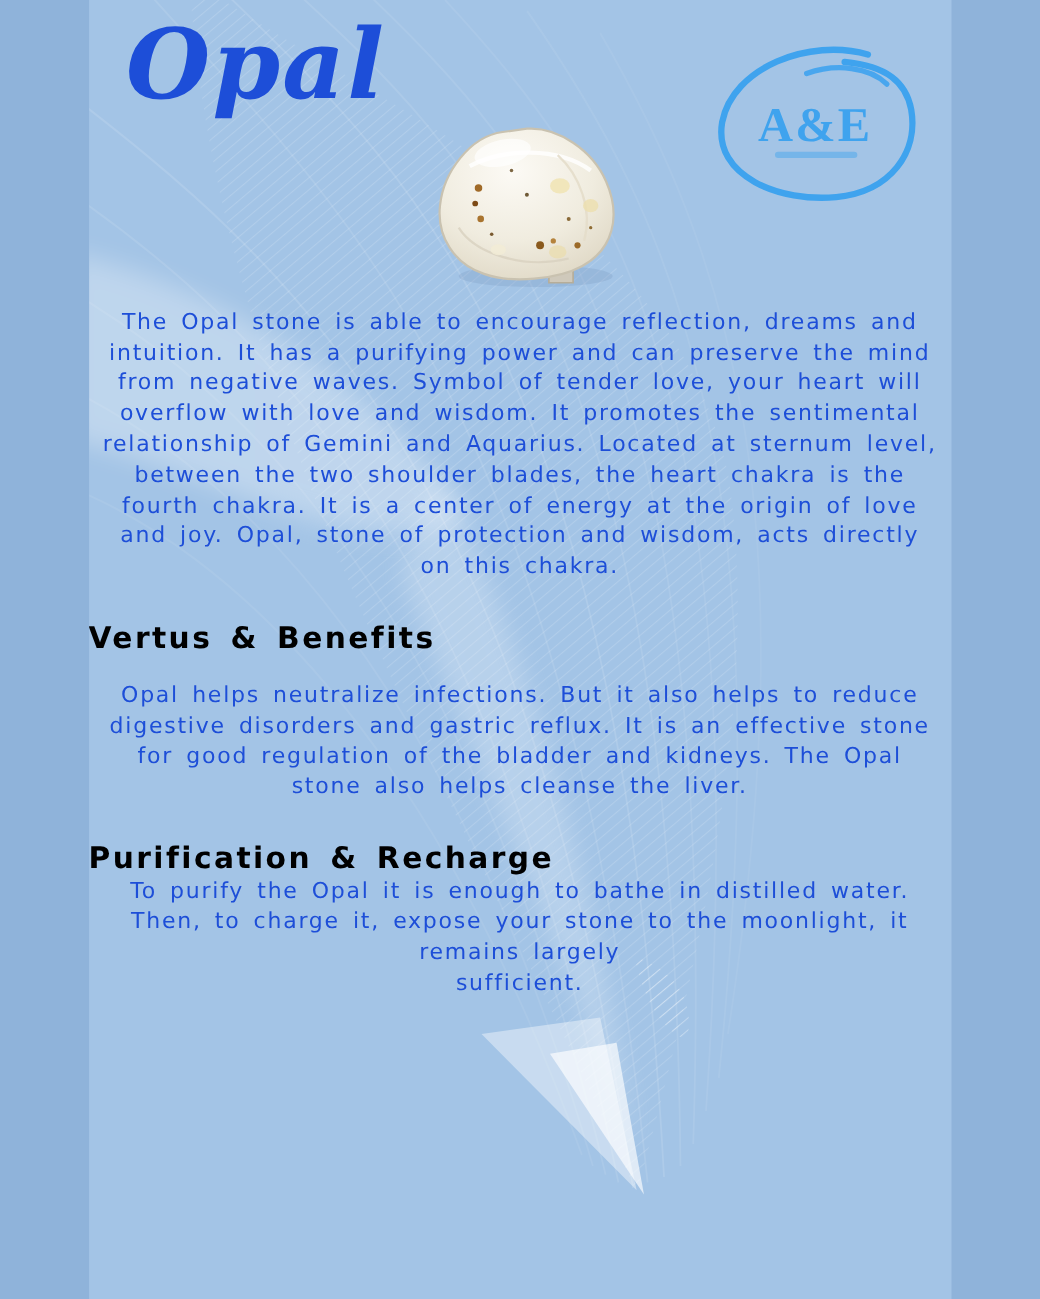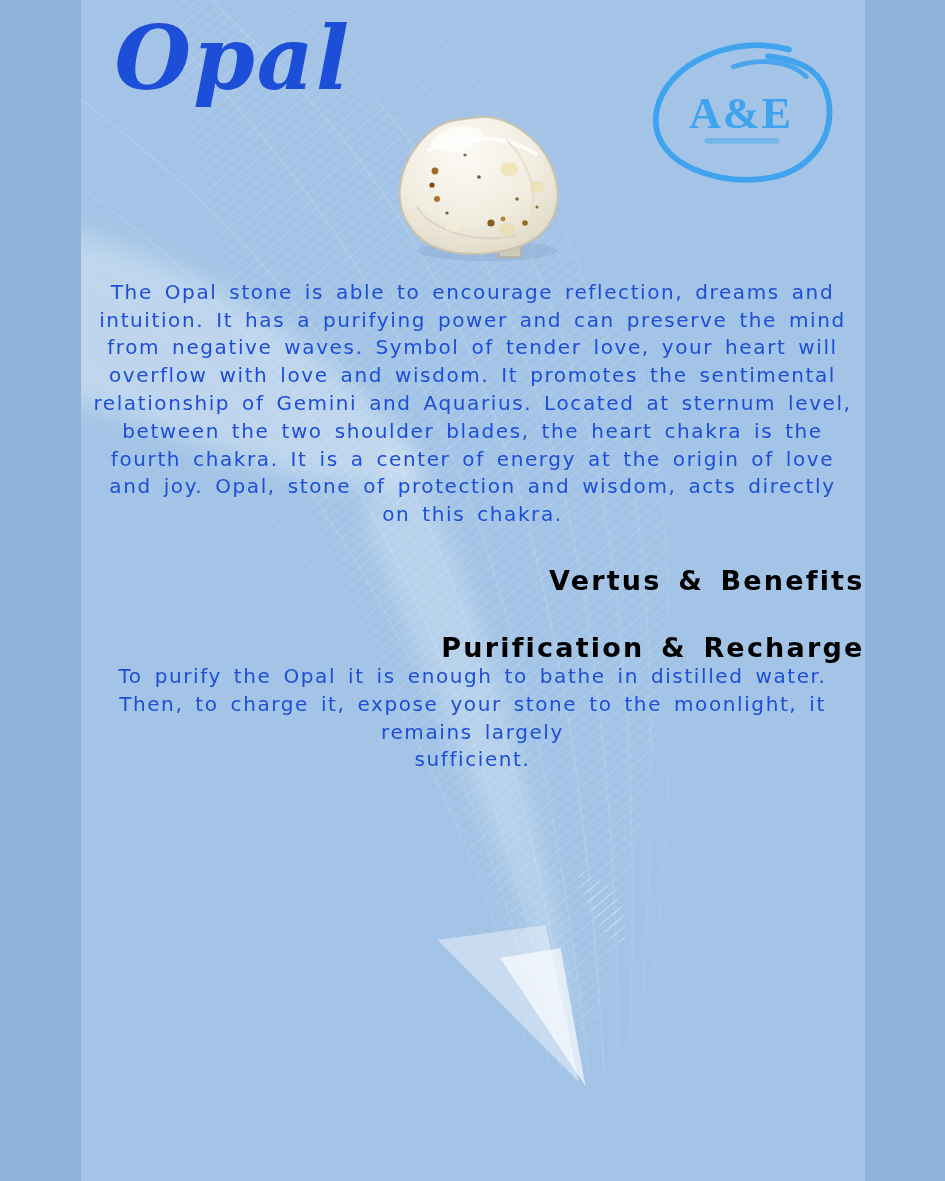--- a/index.html
+++ b/index.html
@@ -56,21 +56,21 @@
     max-width:916px;
     margin:0 auto;
     padding:0 10px;
   }
   .para.prewrap{white-space:pre-line;}
   .intro{margin-top:16px;}
   .benefits-body{margin-top:22px;}
   .purification-body{}
 
   .section-heading{
-    text-align:right;
+    text-align:left;
     color:#000000;
     font-size:27px;
     font-weight:bold;
     letter-spacing:2.2px;
     word-spacing:5px;
     margin-top:36px;
   }
 </style>
 </head>
 <body>
@@ -169,19 +169,20 @@
         <circle cx="60" cy="102" r="1.6" fill="#7a5a30"></circle>
         <circle cx="150" cy="96" r="1.5" fill="#8f6c34"></circle>
 
         <ellipse cx="70" cy="28" rx="26" ry="12" fill="#ffffff" opacity="0.65" transform="rotate(-12 70 28)"></ellipse>
       </svg>
     </div>
 
     <p class="para intro">The Opal stone is able to encourage reflection, dreams and intuition. It has a purifying power and can preserve the mind from negative waves. Symbol of tender love, your heart will overflow with love and wisdom. It promotes the sentimental relationship of Gemini and Aquarius. Located at sternum level, between the two shoulder blades, the heart chakra is the fourth chakra. It is a center of energy at the origin of love and joy. Opal, stone of protection and wisdom, acts directly on this chakra.</p>
 
     <div class="section-heading">Vertus &amp; Benefits</div>
+    <p class="para benefits-body">Opal helps neutralize infections. But it also helps to reduce digestive disorders and gastric reflux. It is an effective stone for good regulation of the bladder and kidneys. The Opal stone also helps cleanse the liver.</p>
 
     <div class="section-heading">Purification &amp; Recharge</div>
     <p class="para prewrap purification-body">To purify the Opal it is enough to bathe in distilled water. Then, to charge it, expose your stone to the moonlight, it remains largely
 sufficient.</p>
   </div>
 
 </div>
 
 </body></html>

